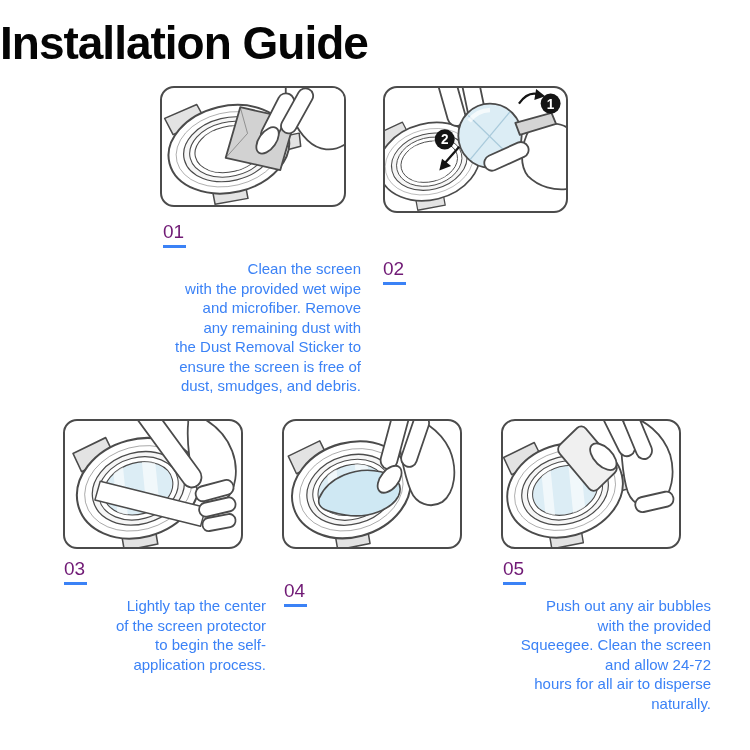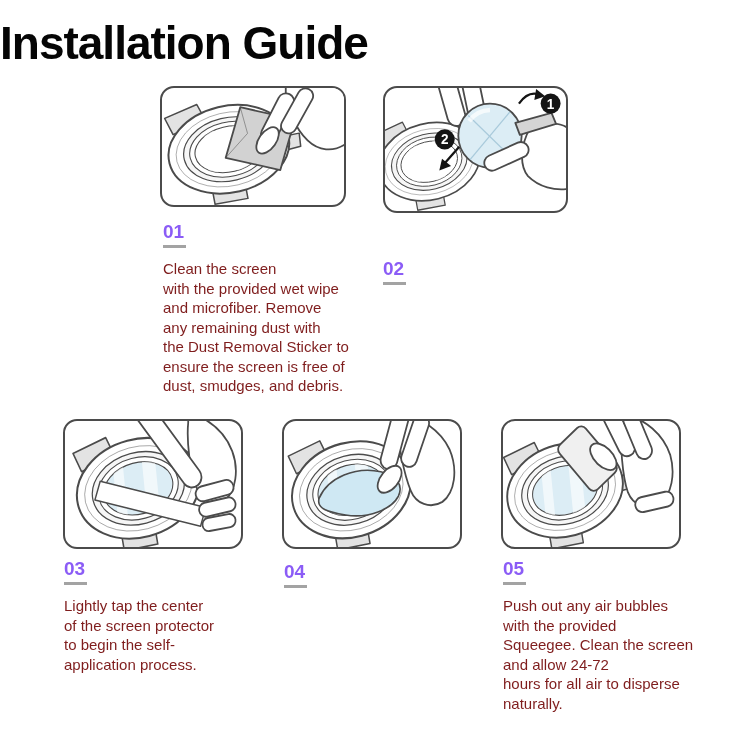--- a/index.html
+++ b/index.html
@@ -18,29 +18,30 @@
   .panel svg{display:block;width:100%;height:100%;}
   #panel-1{left:160px;top:86px;width:186px;height:121px;}
   #panel-2{left:383px;top:86px;width:185px;height:127px;}
   #panel-3{left:63px; top:419px;width:180px;height:130px;}
   #panel-4{left:282px;top:419px;width:180px;height:130px;}
   #panel-5{left:501px;top:419px;width:180px;height:130px;}
   .caption{position:absolute;}
   #caption-1{left:163px;top:222px;width:198px;}
   #caption-2{left:383px;top:222px;width:202px;margin-top:37px;}
   #caption-3{left:64px; top:559px;width:202px;}
-  #caption-4{left:284px;top:562px;width:202px;}
+  #caption-4{left:284px;top:581px;width:202px;}
   #caption-5{left:503px;top:559px;width:208px;}
   .step-num{
-    display:inline-block;font-size:19px;font-weight:bold;color:#8b5cf6;
-    border-bottom:3px solid #a3a3a3;padding:0 2px 4px 0;line-height:1;
+    display:inline-block;font-size:19px;font-weight:normal;color:#701a75;
+    border-bottom:3px solid #3b82f6;padding:0 2px 4px 0;line-height:1;
   }
   .step-text{
-    margin:11px 0 0 0;font-size:15px;line-height:19.5px;color:#7f1d1d;
+    margin:11px 0 0 0;font-size:15px;line-height:19.5px;color:#3b82f6;
     white-space:pre-line;
+    text-align:right;
   }
   .hidden-defs{position:absolute;width:0;height:0;overflow:hidden;}
   .badge-label{font-size:15px;font-weight:bold;fill:#ffffff;}
 </style>
 </head>
 <body>
 
 <svg class="hidden-defs" aria-hidden="true">
   <symbol id="sym-watch" viewBox="0 0 190 150">
     <clipPath id="watch-face-clip">

